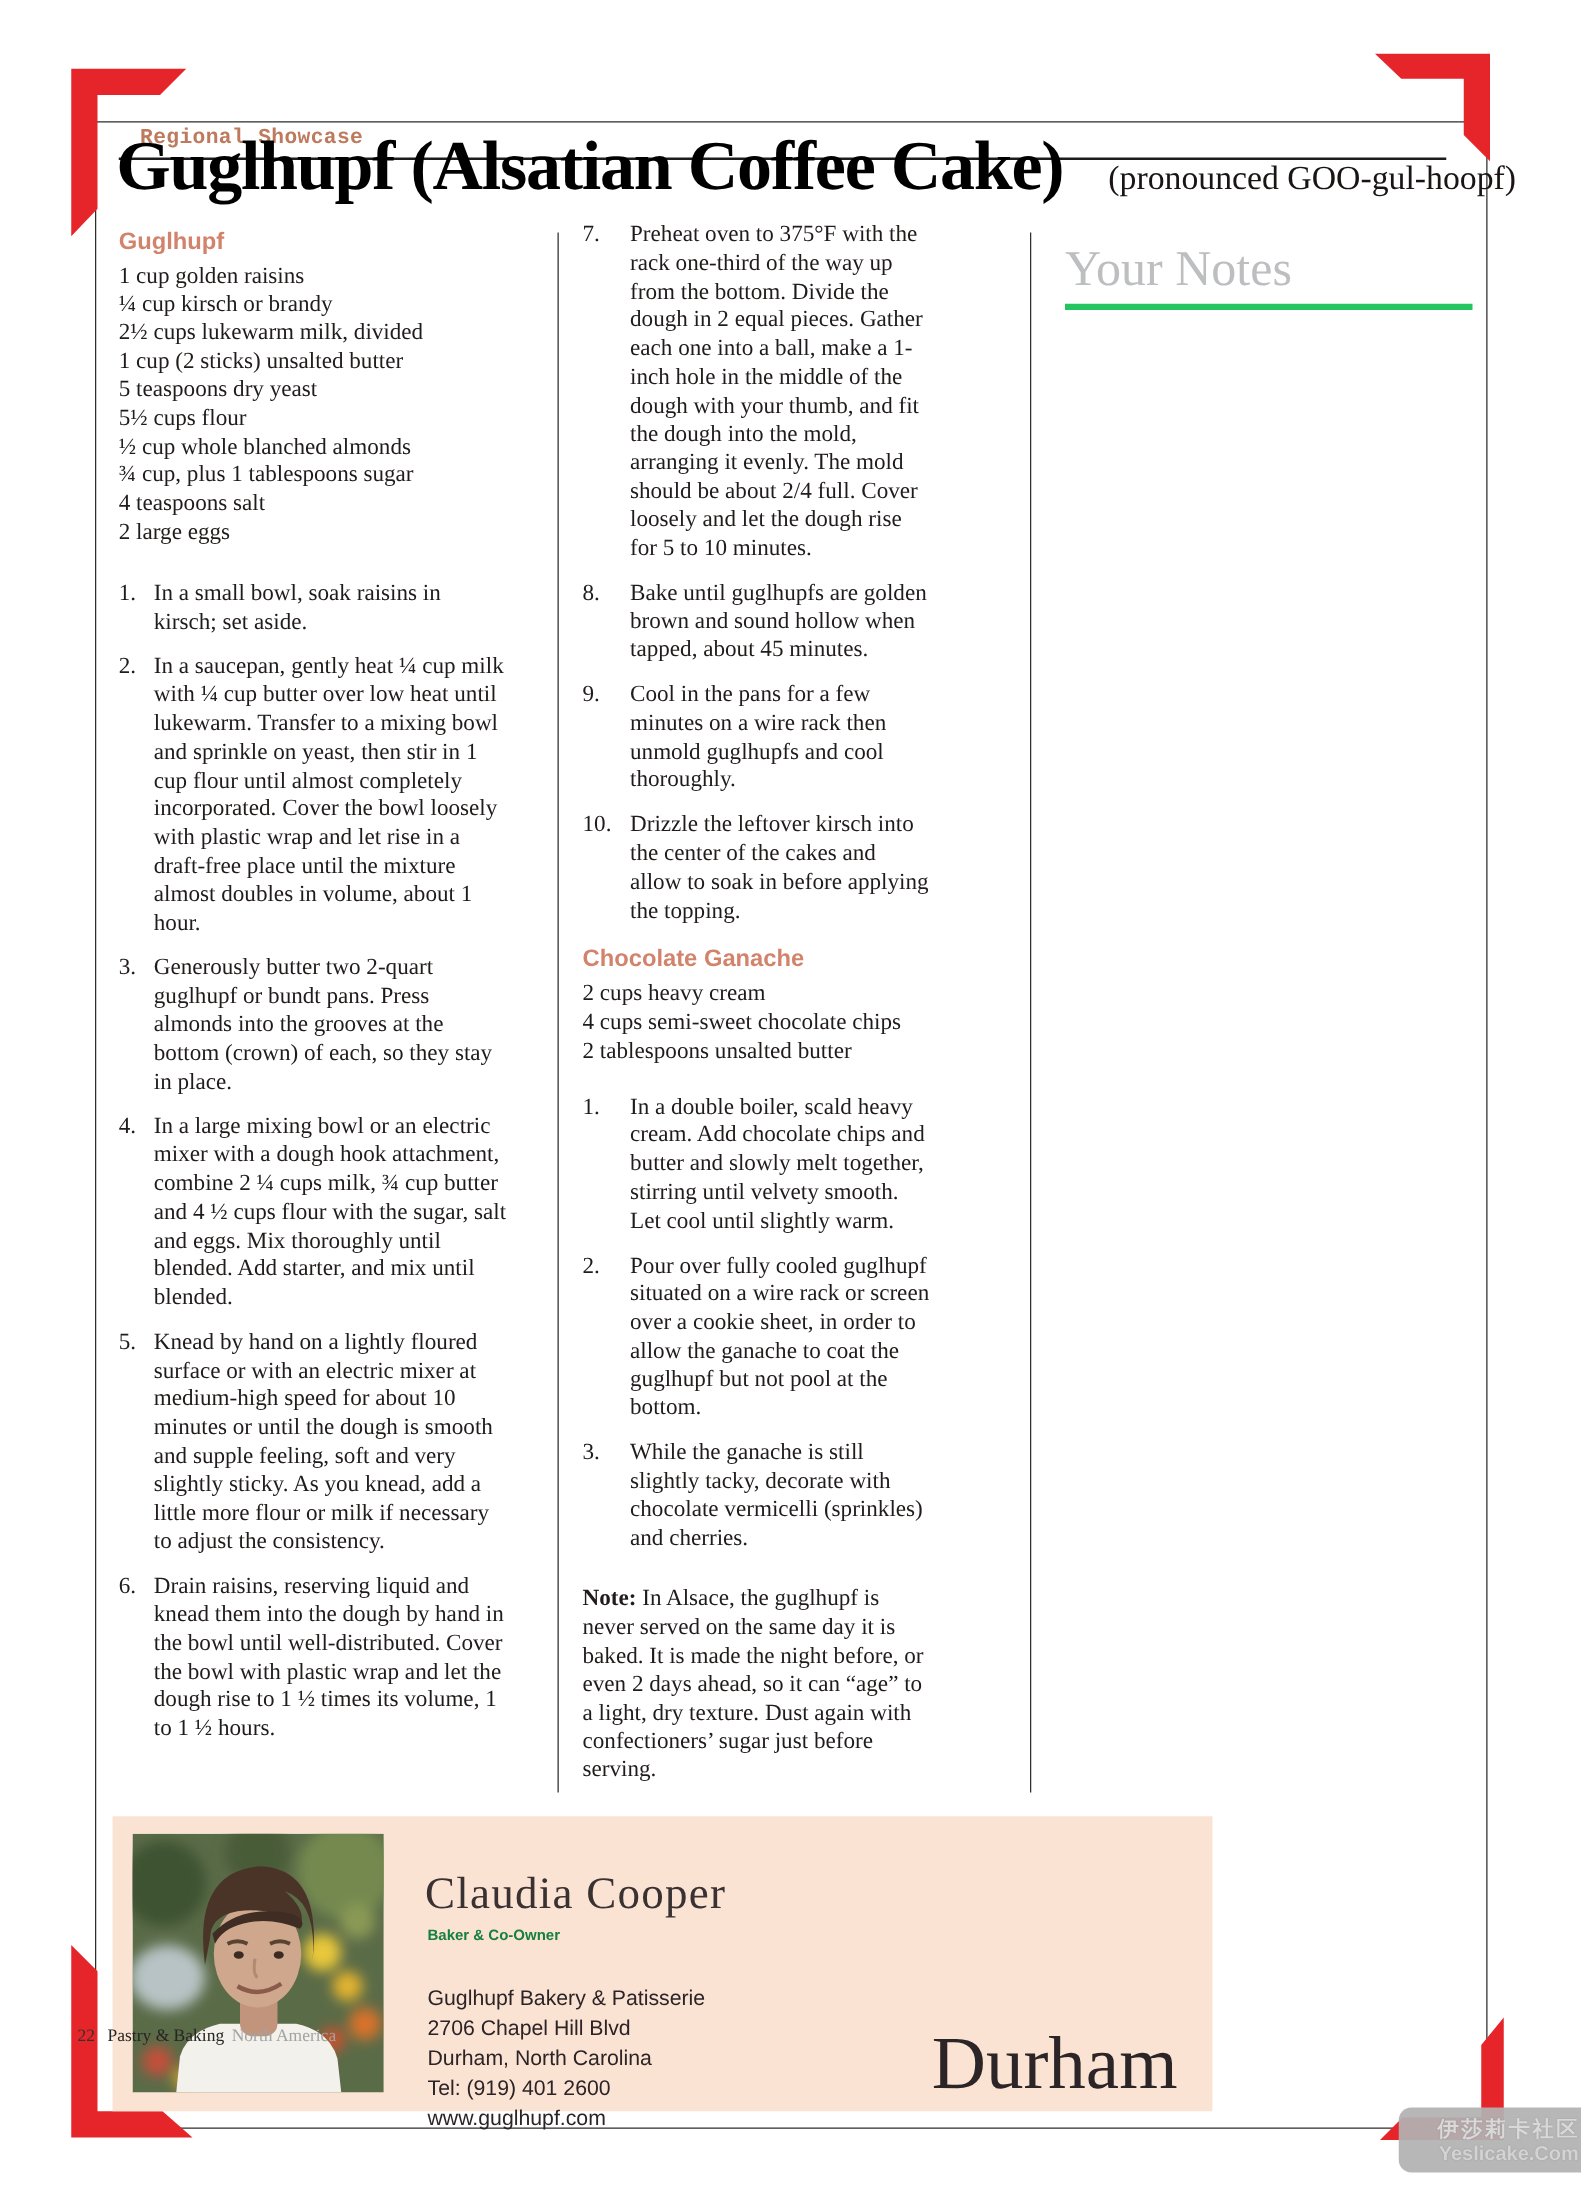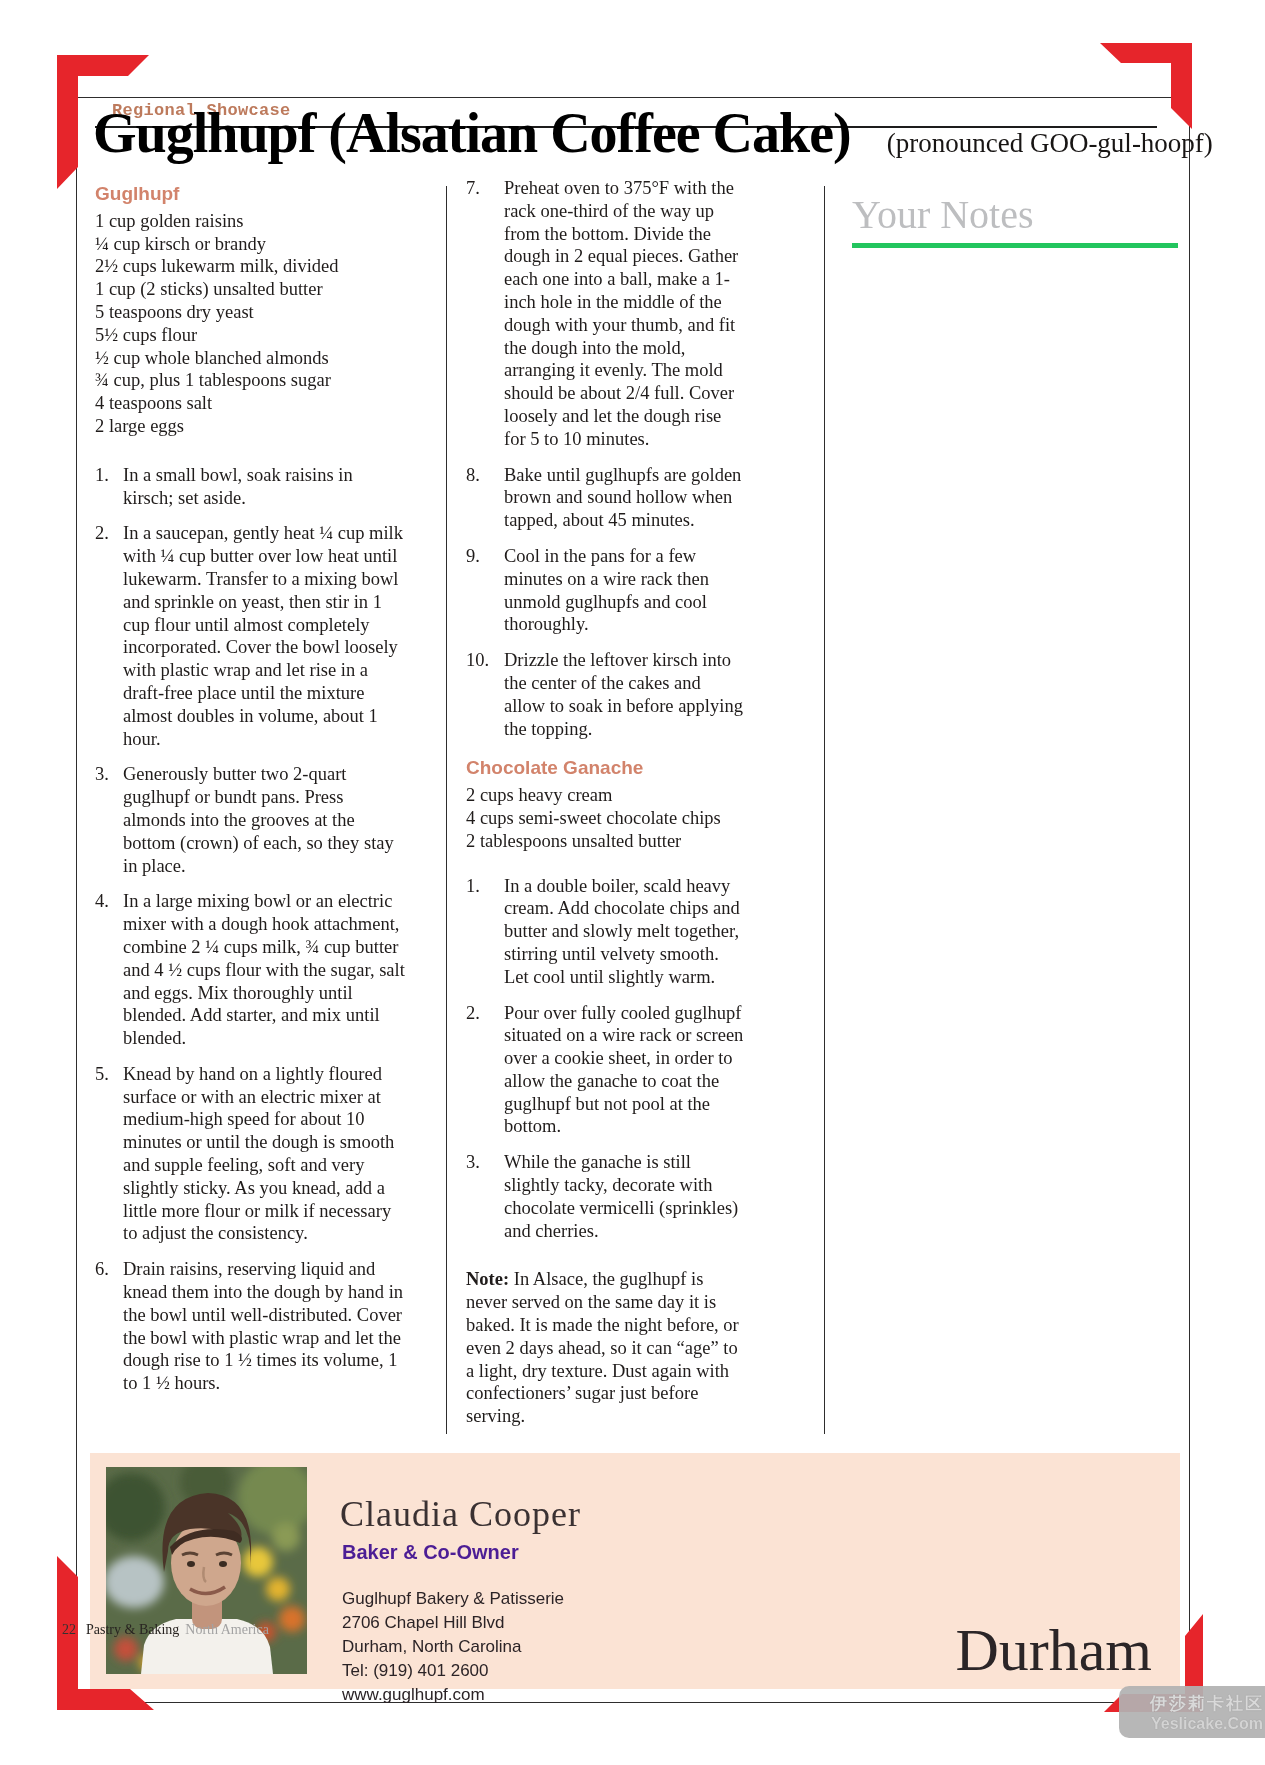--- a/index.html
+++ b/index.html
@@ -35,25 +35,25 @@
   .steps2{margin-top:22px;}
   .note{margin-top:26px;}
   .note-label{font-weight:bold;}
 
   
   .notes-panel{position:absolute;left:852px;top:192px;width:326px;}
   .your-notes{font-size:40px;line-height:46px;color:#bdbec0;border-bottom:5px solid #22c55e;
               padding-bottom:5px;}
 
   
-  .bio-box{position:absolute;left:90px;top:1453px;width:1090px;height:236px;background:#fbe3d4;}
+  .bio-box{position:absolute;left:90px;top:1453px;width:880px;height:236px;background:#fbe3d4;}
   .photo{position:absolute;left:16px;top:14px;width:201px;height:207px;}
   .bio-name{position:absolute;left:250px;top:40px;font-size:36px;color:#3a3132;letter-spacing:1px;}
   .bio-role{position:absolute;left:252px;top:88px;font-family:"Liberation Sans",sans-serif;
-            font-weight:bold;font-size:20px;color:#4c1d95;}
+            font-weight:bold;font-size:12px;color:#15803d;}
   .bio-contact{position:absolute;left:252px;top:134px;font-family:"Liberation Sans",sans-serif;
                font-size:17px;line-height:24px;color:#2b2326;}
   .bio-city{position:absolute;right:28px;bottom:4px;font-size:60px;color:#2b2527;}
 
   
   .footer{position:absolute;left:62px;top:1622px;font-size:14px;white-space:nowrap;}
   .footer .pg{color:#343230;margin-right:10px;}
   .footer .mag{color:#282421;}
   .footer .reg{color:#a3a3a3;margin-left:6px;}
 

